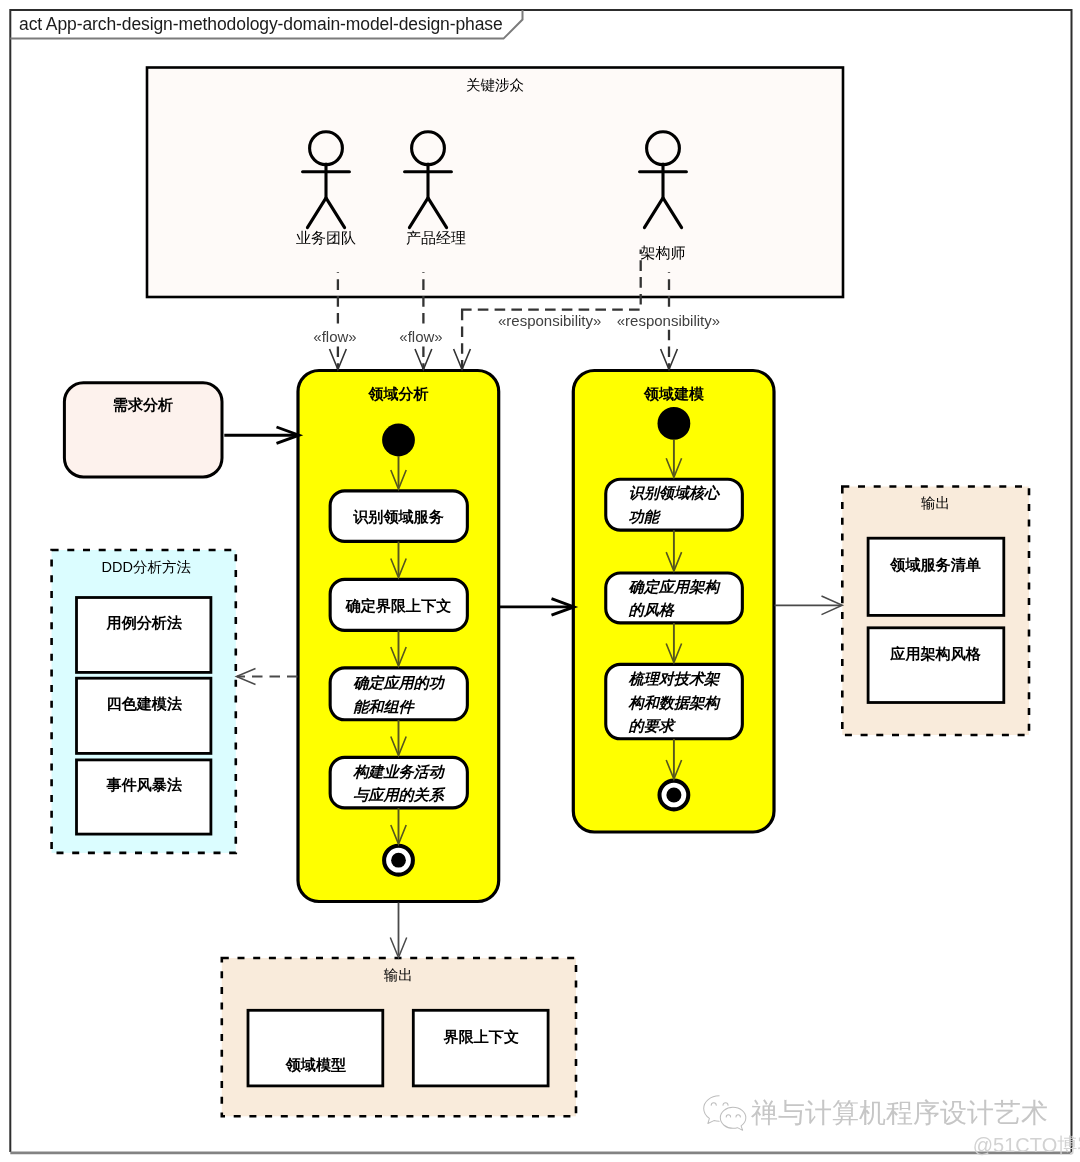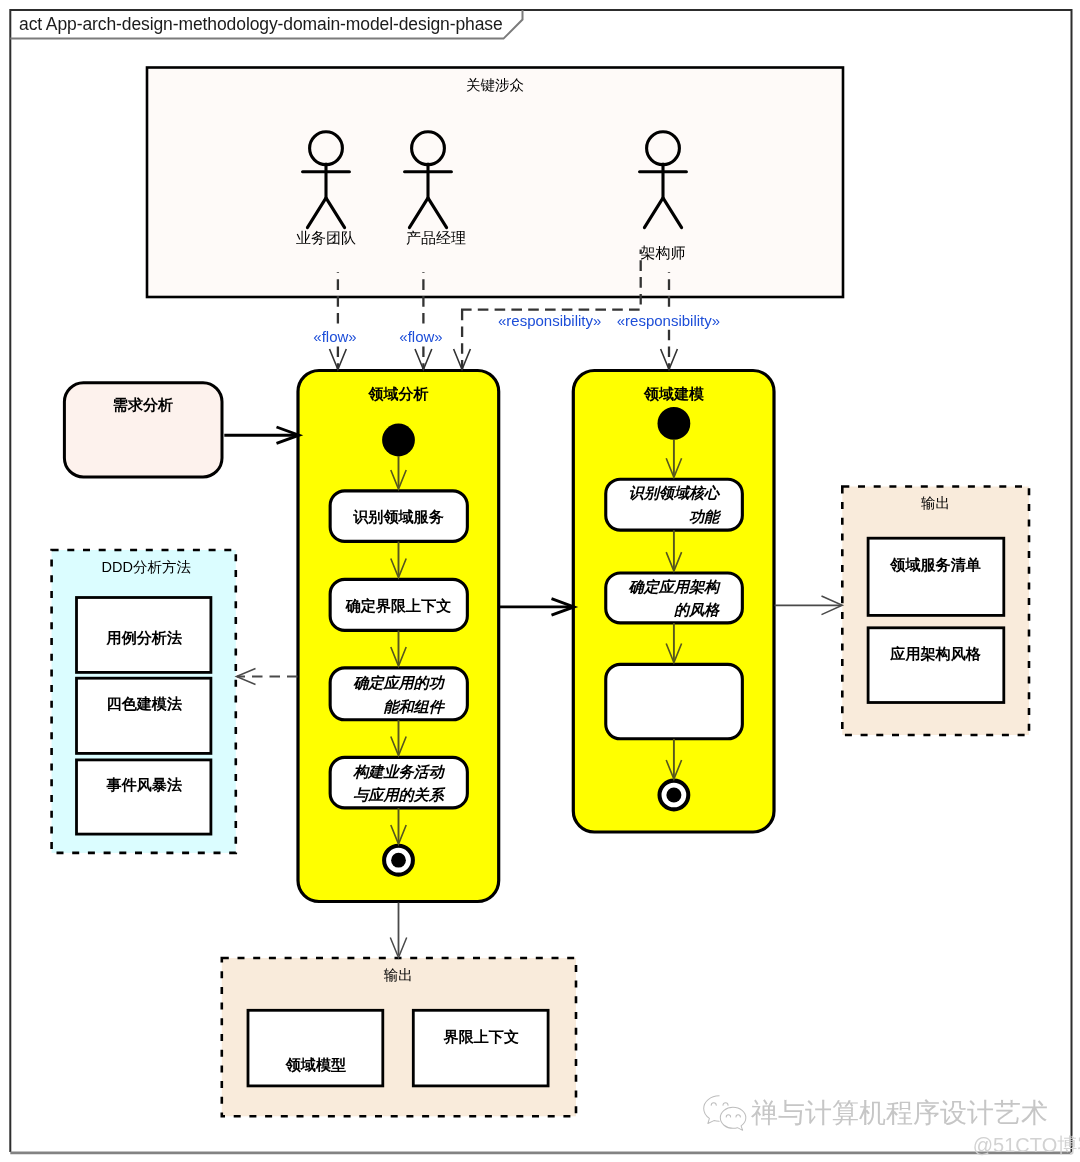--- a/index.html
+++ b/index.html
@@ -2,26 +2,26 @@
 <html><head>
 <meta charset="utf-8">
 <title>act App-arch-design-methodology-domain-model-design-phase</title>
 <style>
   html,body{margin:0;padding:0;background:#ffffff;}
   body{width:1080px;height:1162px;overflow:hidden;
        font-family:"Liberation Sans","DejaVu Sans",sans-serif;}
   #stage{position:relative;width:988px;height:1162px;border-radius:30px;}
   svg.layer{position:absolute;left:0;top:0;width:1080px;height:1162px;}
   .lbl{position:absolute;white-space:nowrap;}
-  .ctr{position:absolute;transform:translateX(-50%);white-space:nowrap;text-align:right;color:#000;}
+  .ctr{position:absolute;transform:translateX(-50%);white-space:nowrap;text-align:left;color:#000;}
   .t14{font-size:14.5px;}
   .t15{font-size:15px;}
   .t16{font-size:15.1px;}
   .b{font-weight:bold;}
-  .grey{color:#1d4ed8;}
+  .grey{color:#404040;}
   .onbg{background:#ffffff;padding:0 2px;line-height:17px;}
   .ml div{line-height:23.5px;font-style:italic;}
 </style>
 </head>
 <body>
 
 <div id="stage">
 
 <svg class="layer" viewBox="0 0 1080 1162">
 
@@ -165,21 +165,21 @@
 <div class="ctr t15" style="left:663px;top:244px;">架构师</div>
 
 <div class="ctr t15 grey onbg" style="left:335px;top:328px;">«flow»</div>
 <div class="ctr t15 grey onbg" style="left:421px;top:328px;">«flow»</div>
 <div class="ctr t15 grey onbg" style="left:549.7px;top:311.5px;">«responsibility»</div>
 <div class="ctr t15 grey onbg" style="left:668.4px;top:311.5px;">«responsibility»</div>
 
 <div class="ctr t16 b" style="left:143px;top:395px;">需求分析</div>
 
 <div class="ctr t14" style="left:143.3px;top:557.5px;padding-left:6px;">DDD分析方法</div>
-<div class="ctr t16 b" style="left:144.3px;top:612.5px;margin-top:15px;">用例分析法</div>
+<div class="ctr t16 b" style="left:144.3px;top:612.5px;">用例分析法</div>
 <div class="ctr t16 b" style="left:144.3px;top:693.5px;">四色建模法</div>
 <div class="ctr t16 b" style="left:144.3px;top:775px;">事件风暴法</div>
 
 <div class="ctr t15 b" style="left:398.5px;top:385px;">领域分析</div>
 <div class="ctr t16 b" style="left:398.5px;top:507.3px;">识别领域服务</div>
 <div class="ctr t16 b" style="left:398.5px;top:596.3px;">确定界限上下文</div>
 <div class="ctr t16 b ml" style="left:398.5px;top:671px;">
   <div>确定应用的功</div>
   <div>能和组件</div>
 </div>
@@ -189,20 +189,25 @@
 </div>
 
 <div class="ctr t15 b" style="left:673.9px;top:385px;">领域建模</div>
 <div class="ctr t16 b ml" style="left:673.9px;top:481.2px;">
   <div>识别领域核心</div>
   <div>功能</div>
 </div>
 <div class="ctr t16 b ml" style="left:673.9px;top:574.8px;">
   <div>确定应用架构</div>
   <div>的风格</div>
+</div>
+<div class="ctr t16 b ml" style="left:673.9px;top:667.4px;">
+  <div>梳理对技术架</div>
+  <div>构和数据架构</div>
+  <div>的要求</div>
 </div>
 
 <div class="ctr t14" style="left:398.2px;top:966px;">输出</div>
 <div class="ctr t16 b" style="left:315.9px;top:1027px;margin-top:28px;">领域模型</div>
 <div class="ctr t16 b" style="left:481.3px;top:1027px;">界限上下文</div>
 
 <div class="ctr t14" style="left:935.6px;top:494px;">输出</div>
 <div class="ctr t16 b" style="left:935.6px;top:554.5px;">领域服务清单</div>
 <div class="ctr t16 b" style="left:935.6px;top:643.5px;">应用架构风格</div>
 

